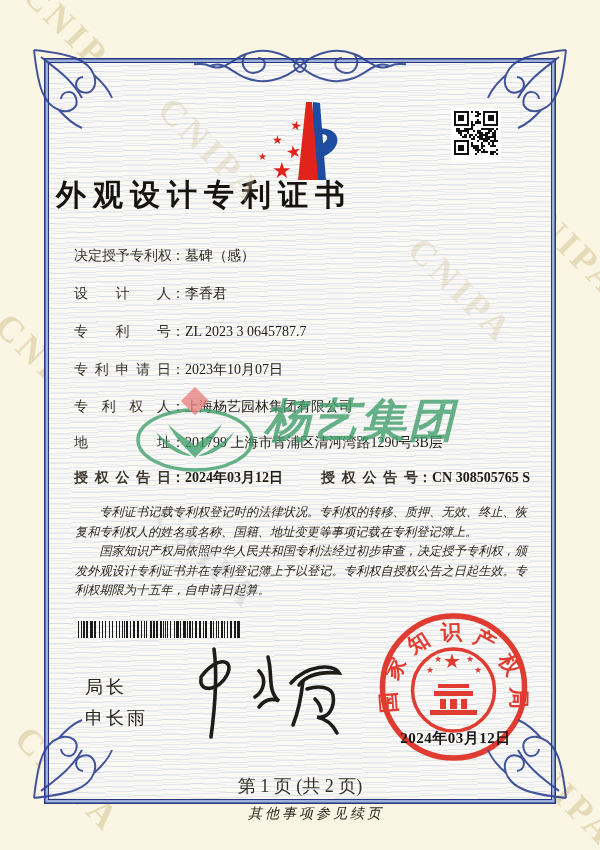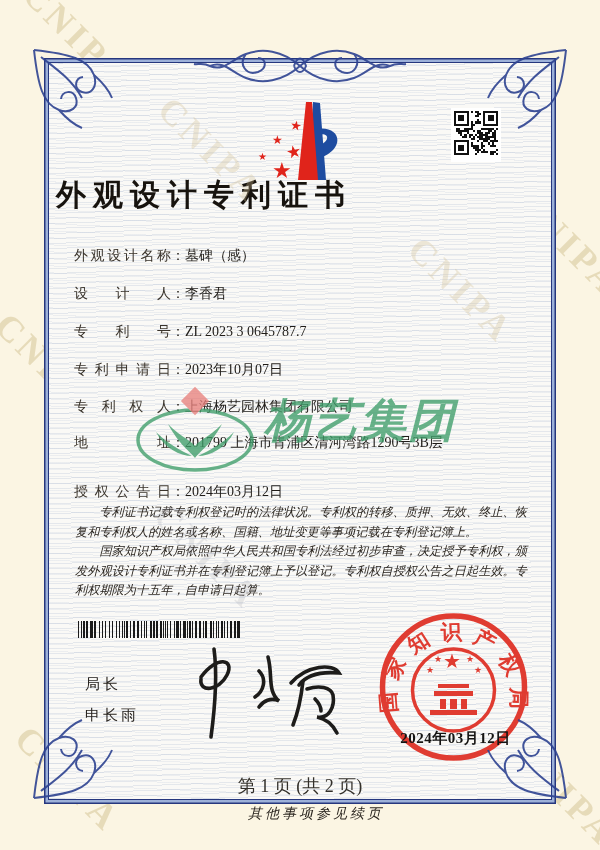--- a/index.html
+++ b/index.html
@@ -42,21 +42,21 @@
   .flabel{display:inline-block; width:97px; text-align:justify; text-align-last:justify; vertical-align:bottom; color:#3a342c;}
   .fvalue{color:#1f1c18;}
   .pair2{position:absolute; left:247px; top:0;}
   .paras{
     position:absolute; left:26px; top:440px; width:452px;
     font-size:12.2px; line-height:19.6px; text-align:justify;
     font-style:italic; color:#2b2620;
   }
   .paras p{margin:0; text-indent:2em;}
   .barcode-box{position:absolute; left:29px; top:558px;}
-  .signer{position:absolute; left:36px; font-family:"Liberation Sans","DejaVu Sans",sans-serif; font-size:15px; letter-spacing:3px; color:#26221e;}
+  .signer{position:absolute; left:36px; font-family:"Liberation Sans","DejaVu Sans",sans-serif; font-size:18px; letter-spacing:3px; color:#26221e;}
   .signature-box{position:absolute; left:118px; top:578px;}
   .seal-box{position:absolute; left:327px; top:547px; opacity:0.95;}
   .seal-date{
     position:absolute; left:324px; top:666px; width:165px; text-align:center;
     font-size:15px; font-weight:700; letter-spacing:0.5px; color:#151412; z-index:6;
   }
   .page-footer{position:absolute; left:0; top:711px; width:100%; text-align:center; font-size:18px; color:#33302a;}
   .continuation{
     position:absolute; left:16px; top:805px; width:100%; text-align:center;
     font-size:14px; font-style:italic; letter-spacing:3px; color:#2b2620; z-index:2;
@@ -235,40 +235,43 @@
           <rect x="16" y="2" width="3" height="3" fill="#111"></rect>
           <rect x="0" y="14" width="7" height="7" fill="#111"></rect>
           <rect x="1" y="15" width="5" height="5" fill="#fff"></rect>
           <rect x="2" y="16" width="3" height="3" fill="#111"></rect>
         </svg>
     </div>
 
     <div class="title">外观设计专利证书</div>
 
     <div class="frow" style="top:184px;">
-      <span class="flabel">外观设计名称</span><span>：</span><span class="fvalue">墓碑（感）</span>
+      <span class="flabel">决定授予专利权</span><span>：</span><span class="fvalue">墓碑（感）</span>
     </div>
     <div class="frow" style="top:222px;">
       <span class="flabel">设计人</span><span>：</span><span class="fvalue">李香君</span>
     </div>
     <div class="frow" style="top:260px;">
       <span class="flabel">专利号</span><span>：</span><span class="fvalue">ZL 2023 3 0645787.7</span>
     </div>
     <div class="frow" style="top:298px;">
       <span class="flabel">专利申请日</span><span>：</span><span class="fvalue">2023年10月07日</span>
     </div>
     <div class="frow" style="top:335px;">
       <span class="flabel">专利权人</span><span>：</span><span class="fvalue">上海杨艺园林集团有限公司</span>
     </div>
     <div class="frow" style="top:371px;font-family:Liberation Serif, serif;">
       <span class="flabel">地址</span><span>：</span><span class="fvalue">201799 上海市青浦区清河湾路1290号3B层</span>
     </div>
-    <div class="frow" style="top:420px;">
+    <div class="frow" style="top:406px;font-weight:bold;">
       <span>
         <span class="flabel">授权公告日</span><span>：</span><span class="fvalue">2024年03月12日</span>
+      </span>
+      <span class="pair2">
+        <span class="flabel">授权公告号</span><span>：</span><span class="fvalue">CN 308505765 S</span>
       </span>
     </div>
 
     <div class="paras">
       <p>专利证书记载专利权登记时的法律状况。专利权的转移、质押、无效、终止、恢复和专利权人的姓名或名称、国籍、地址变更等事项记载在专利登记簿上。</p>
       <p>国家知识产权局依照中华人民共和国专利法经过初步审查，决定授予专利权，颁发外观设计专利证书并在专利登记簿上予以登记。专利权自授权公告之日起生效。专利权期限为十五年，自申请日起算。</p>
     </div>
 
     <div class="barcode-box">
       <svg id="barcode" width="163" height="17">

